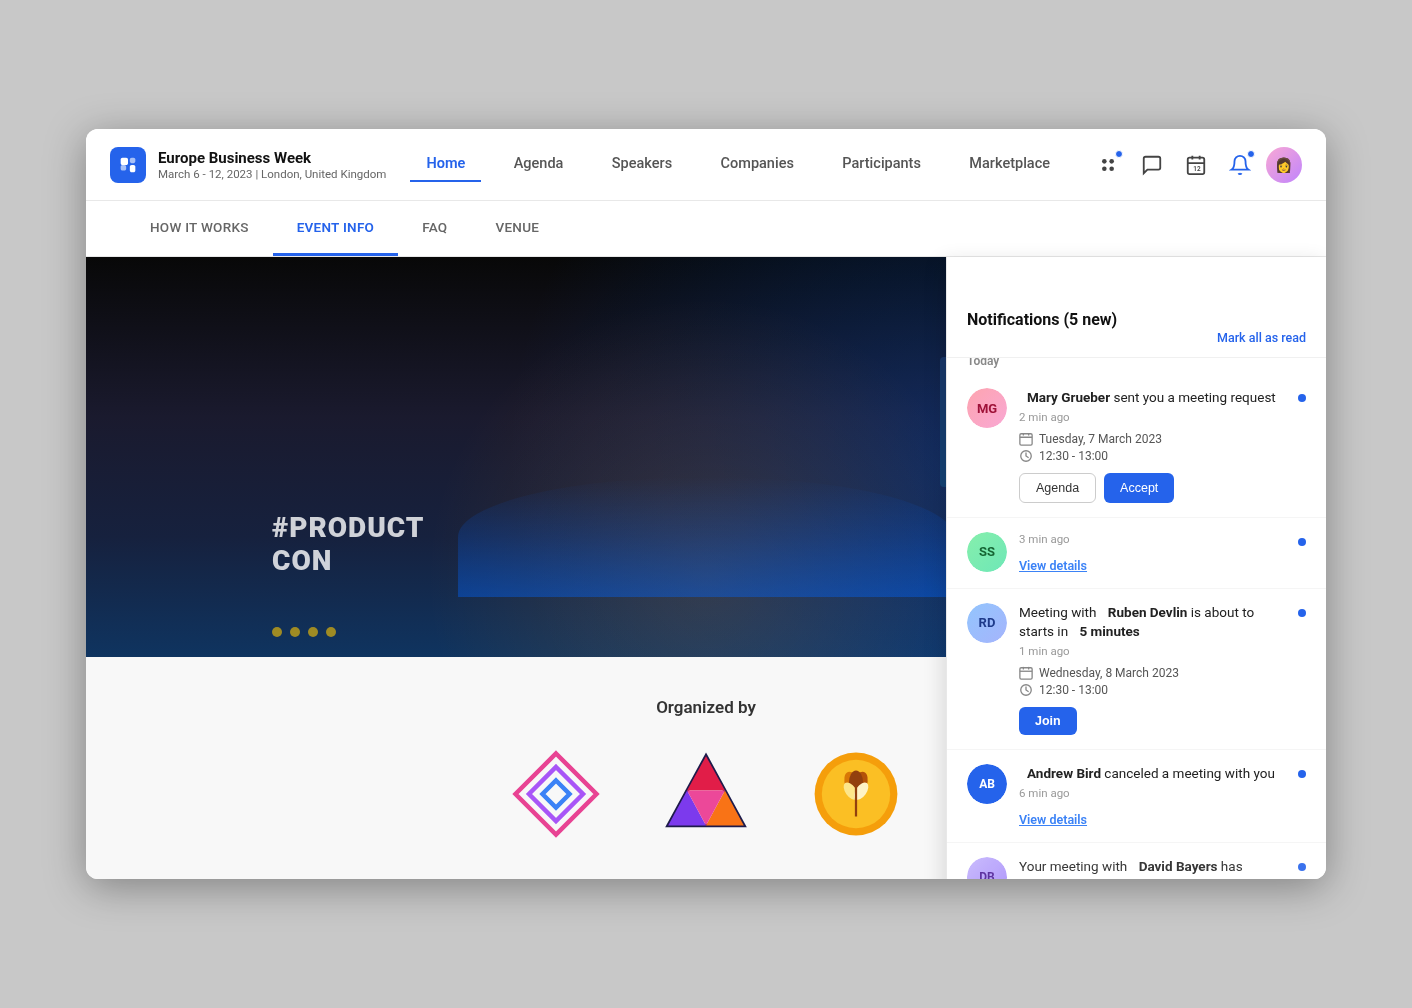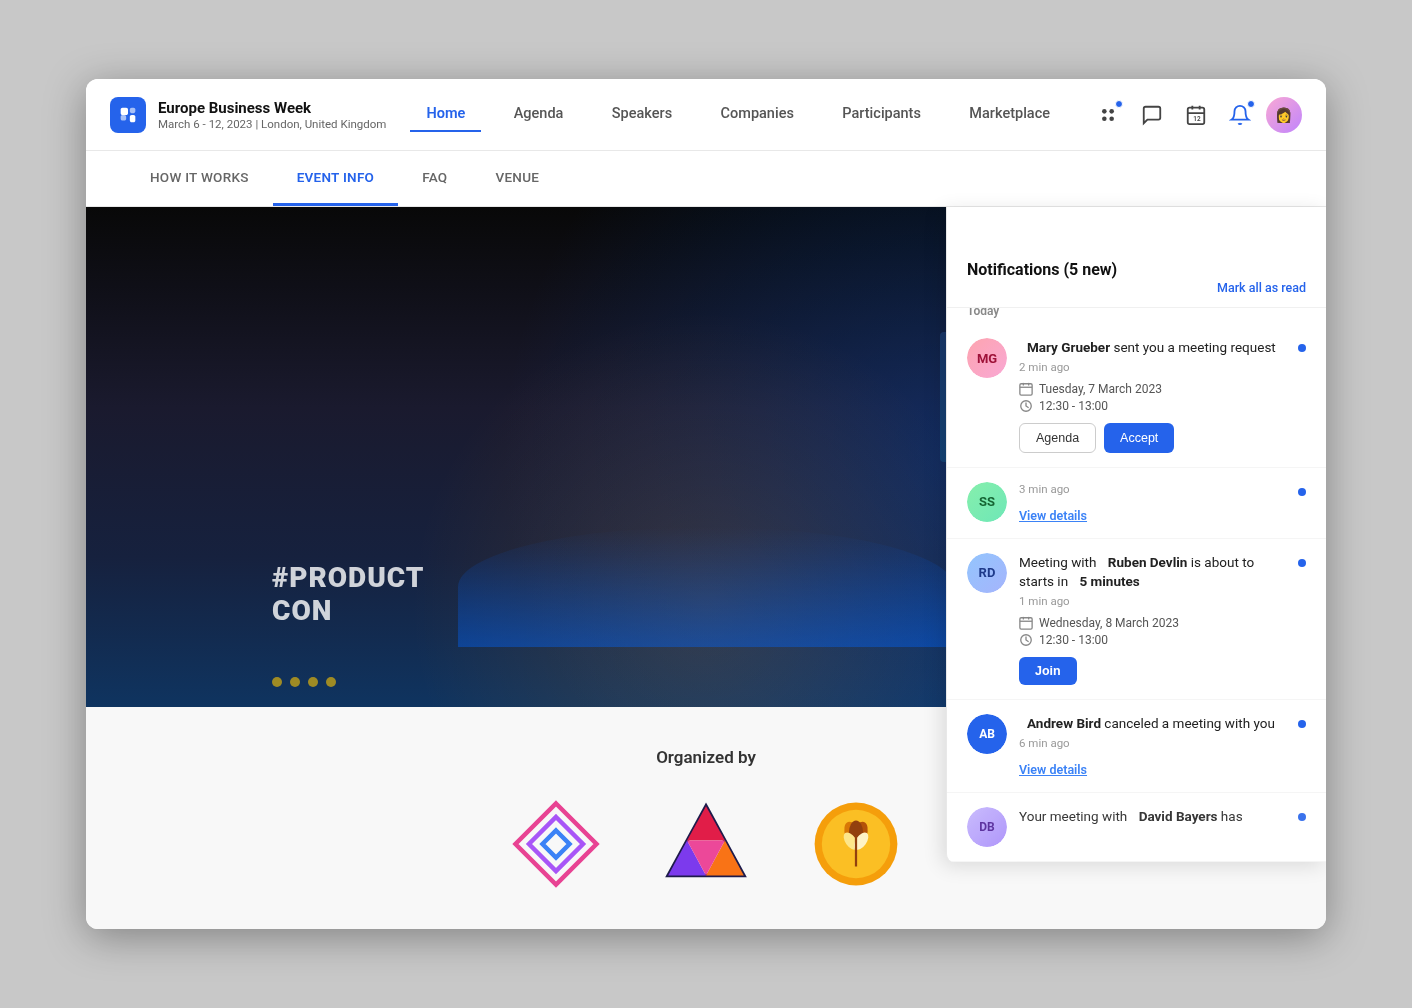--- a/index.html
+++ b/index.html
@@ -129,21 +129,21 @@
       position: relative;
     }
     .page-content {
       flex: 1;
       overflow: hidden;
     }
 
     
     .hero {
       position: relative;
-      height: 500px;
+      height: 400px;
       background: #b91c1c;
       overflow: hidden;
     }
     
     .hero-scene {
       position: absolute;
       inset: 0;
       background:
         radial-gradient(circle at 50% 80%, rgba(255,140,0,0.15) 0%, transparent 40%),
         radial-gradient(circle at 70% 50%, rgba(0,80,200,0.3) 0%, transparent 50%),

